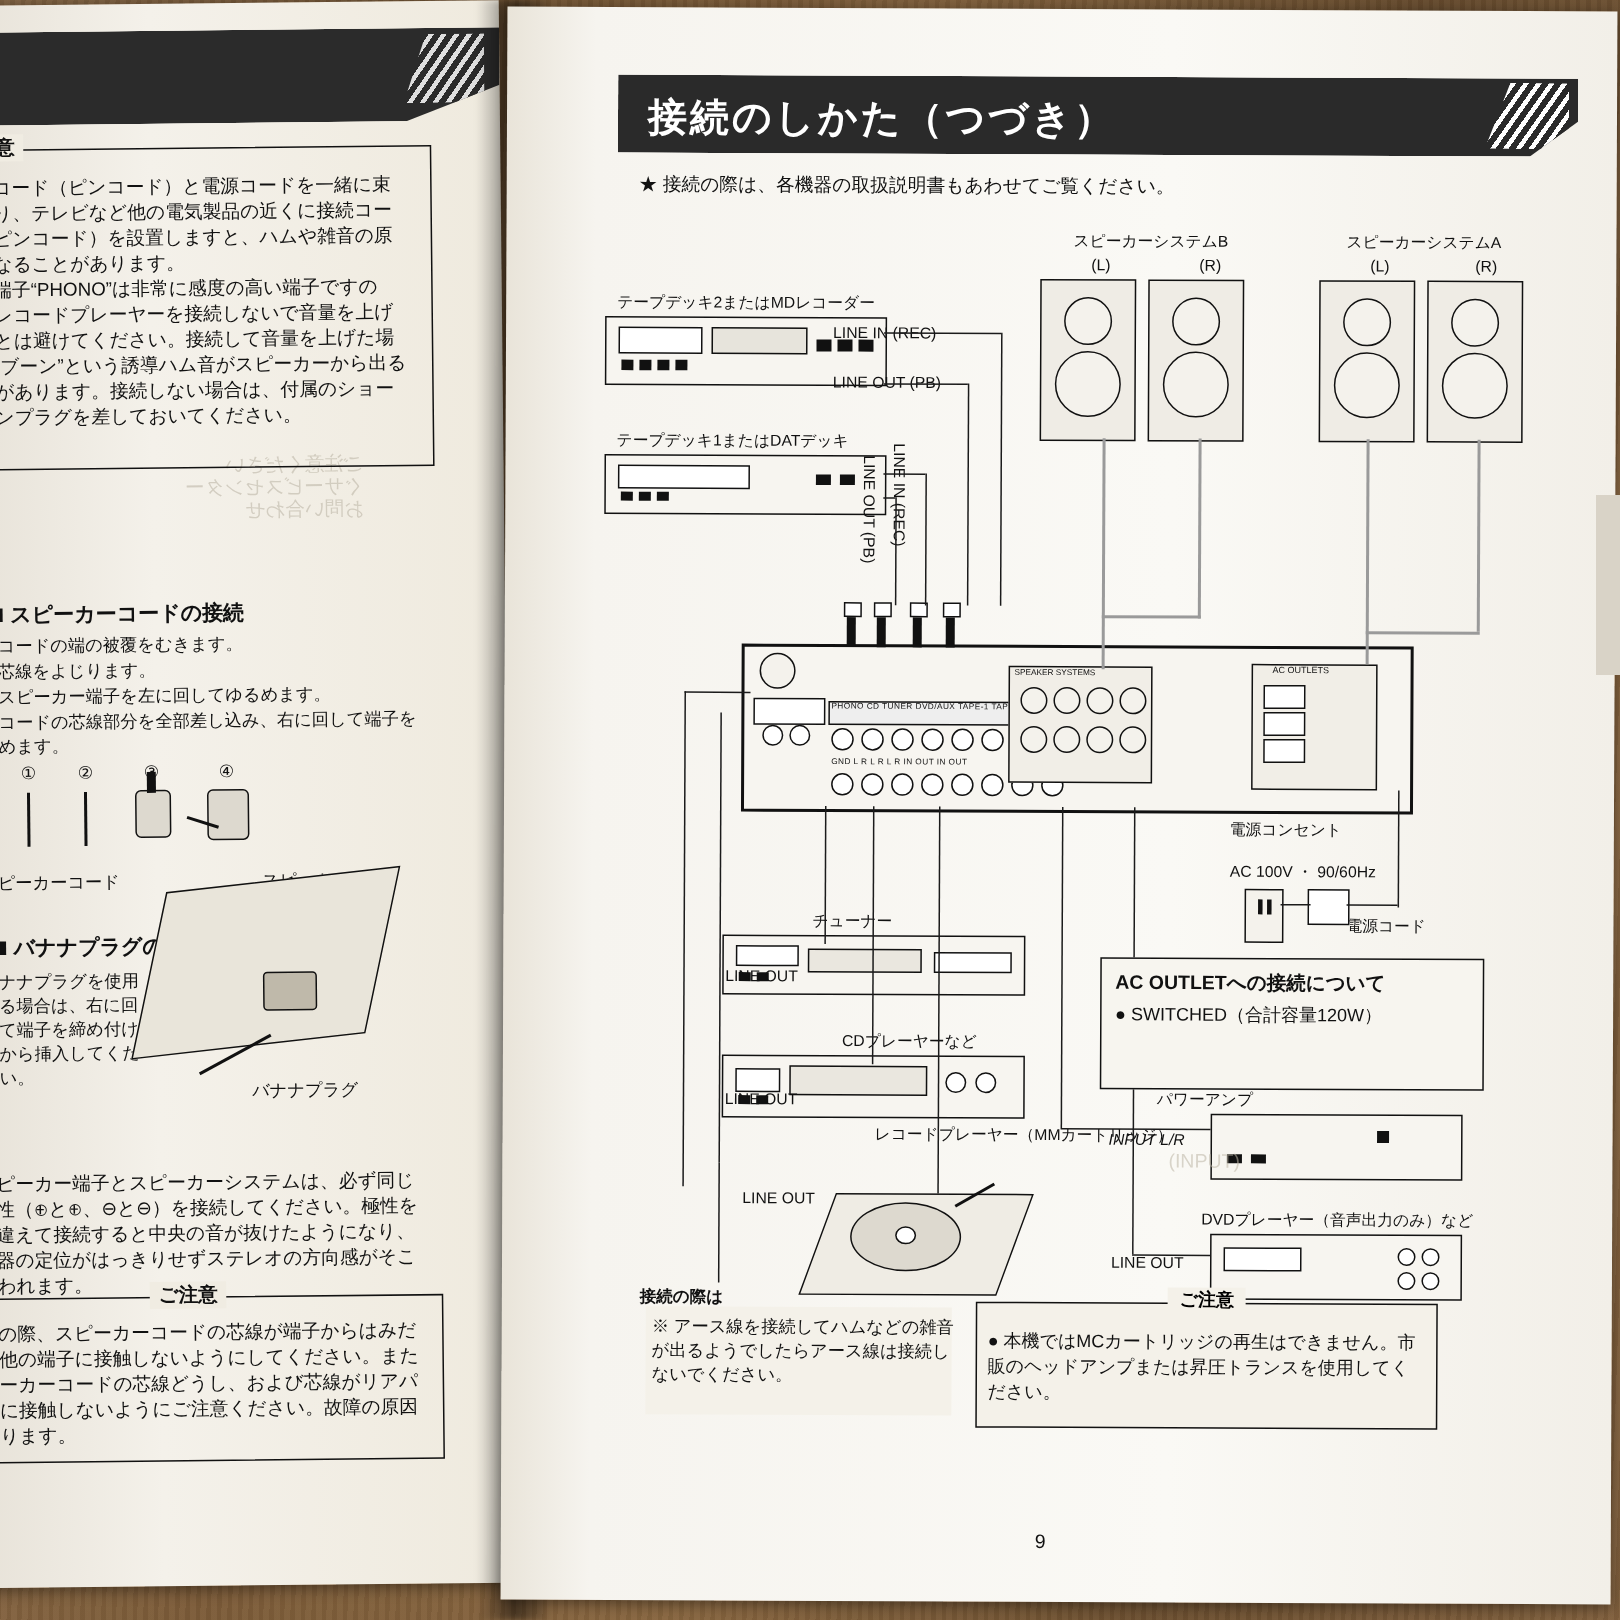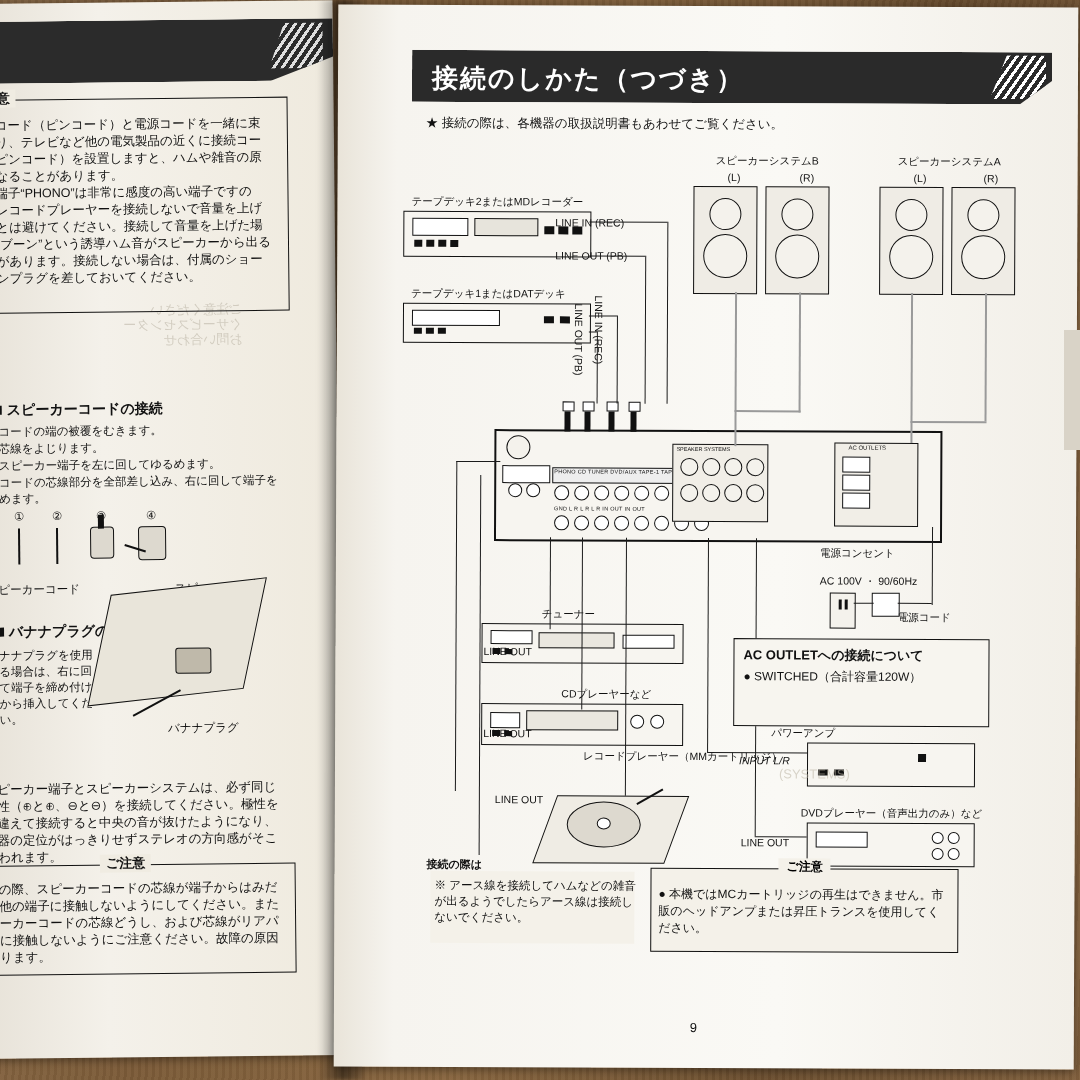--- a/index.html
+++ b/index.html
@@ -404,20 +404,20 @@
       <div class="lbl" style="left:408px;top:662px;font-size:12px;">● <span>SWITCHED（合計容量120W）</span></div>
 
       <div class="cautionbox" style="left:96px;top:866px;width:204px;height:72px;border:none;"></div>
       <div style="position:absolute;left:100px;top:872px;width:206px;font-size:11.5px;color:#111;line-height:16px;">※ アース線を接続してハムなどの雑音が出るようでしたらアース線は接続しないでください。</div>
 
       <div class="cautionbox" style="left:316px;top:862px;width:306px;height:82px;">
         <div class="caution-title">ご注意</div>
       </div>
       <div style="position:absolute;left:324px;top:880px;width:292px;font-size:12px;color:#111;line-height:17px;">● <span>本機ではMCカートリッジの再生はできません。市販のヘッドアンプまたは昇圧トランスを使用してください。</span></div>
 
-      <div class="ghost" style="left:444px;top:760px;transform:none;font-size:13px;color:#bdb6a6;">(SYSTEMS)</div>
+      <div class="ghost" style="left:444px;top:760px;transform:none;font-size:13px;color:#bdb6a6;">(INPUT)</div>
 
       <div style="position:absolute;left:356px;top:1014px;font-size:13px;color:#111;">9</div>
     </div>
   </div>
 
   <div class="edge-right"></div>
 </div>
 
 </body></html>

